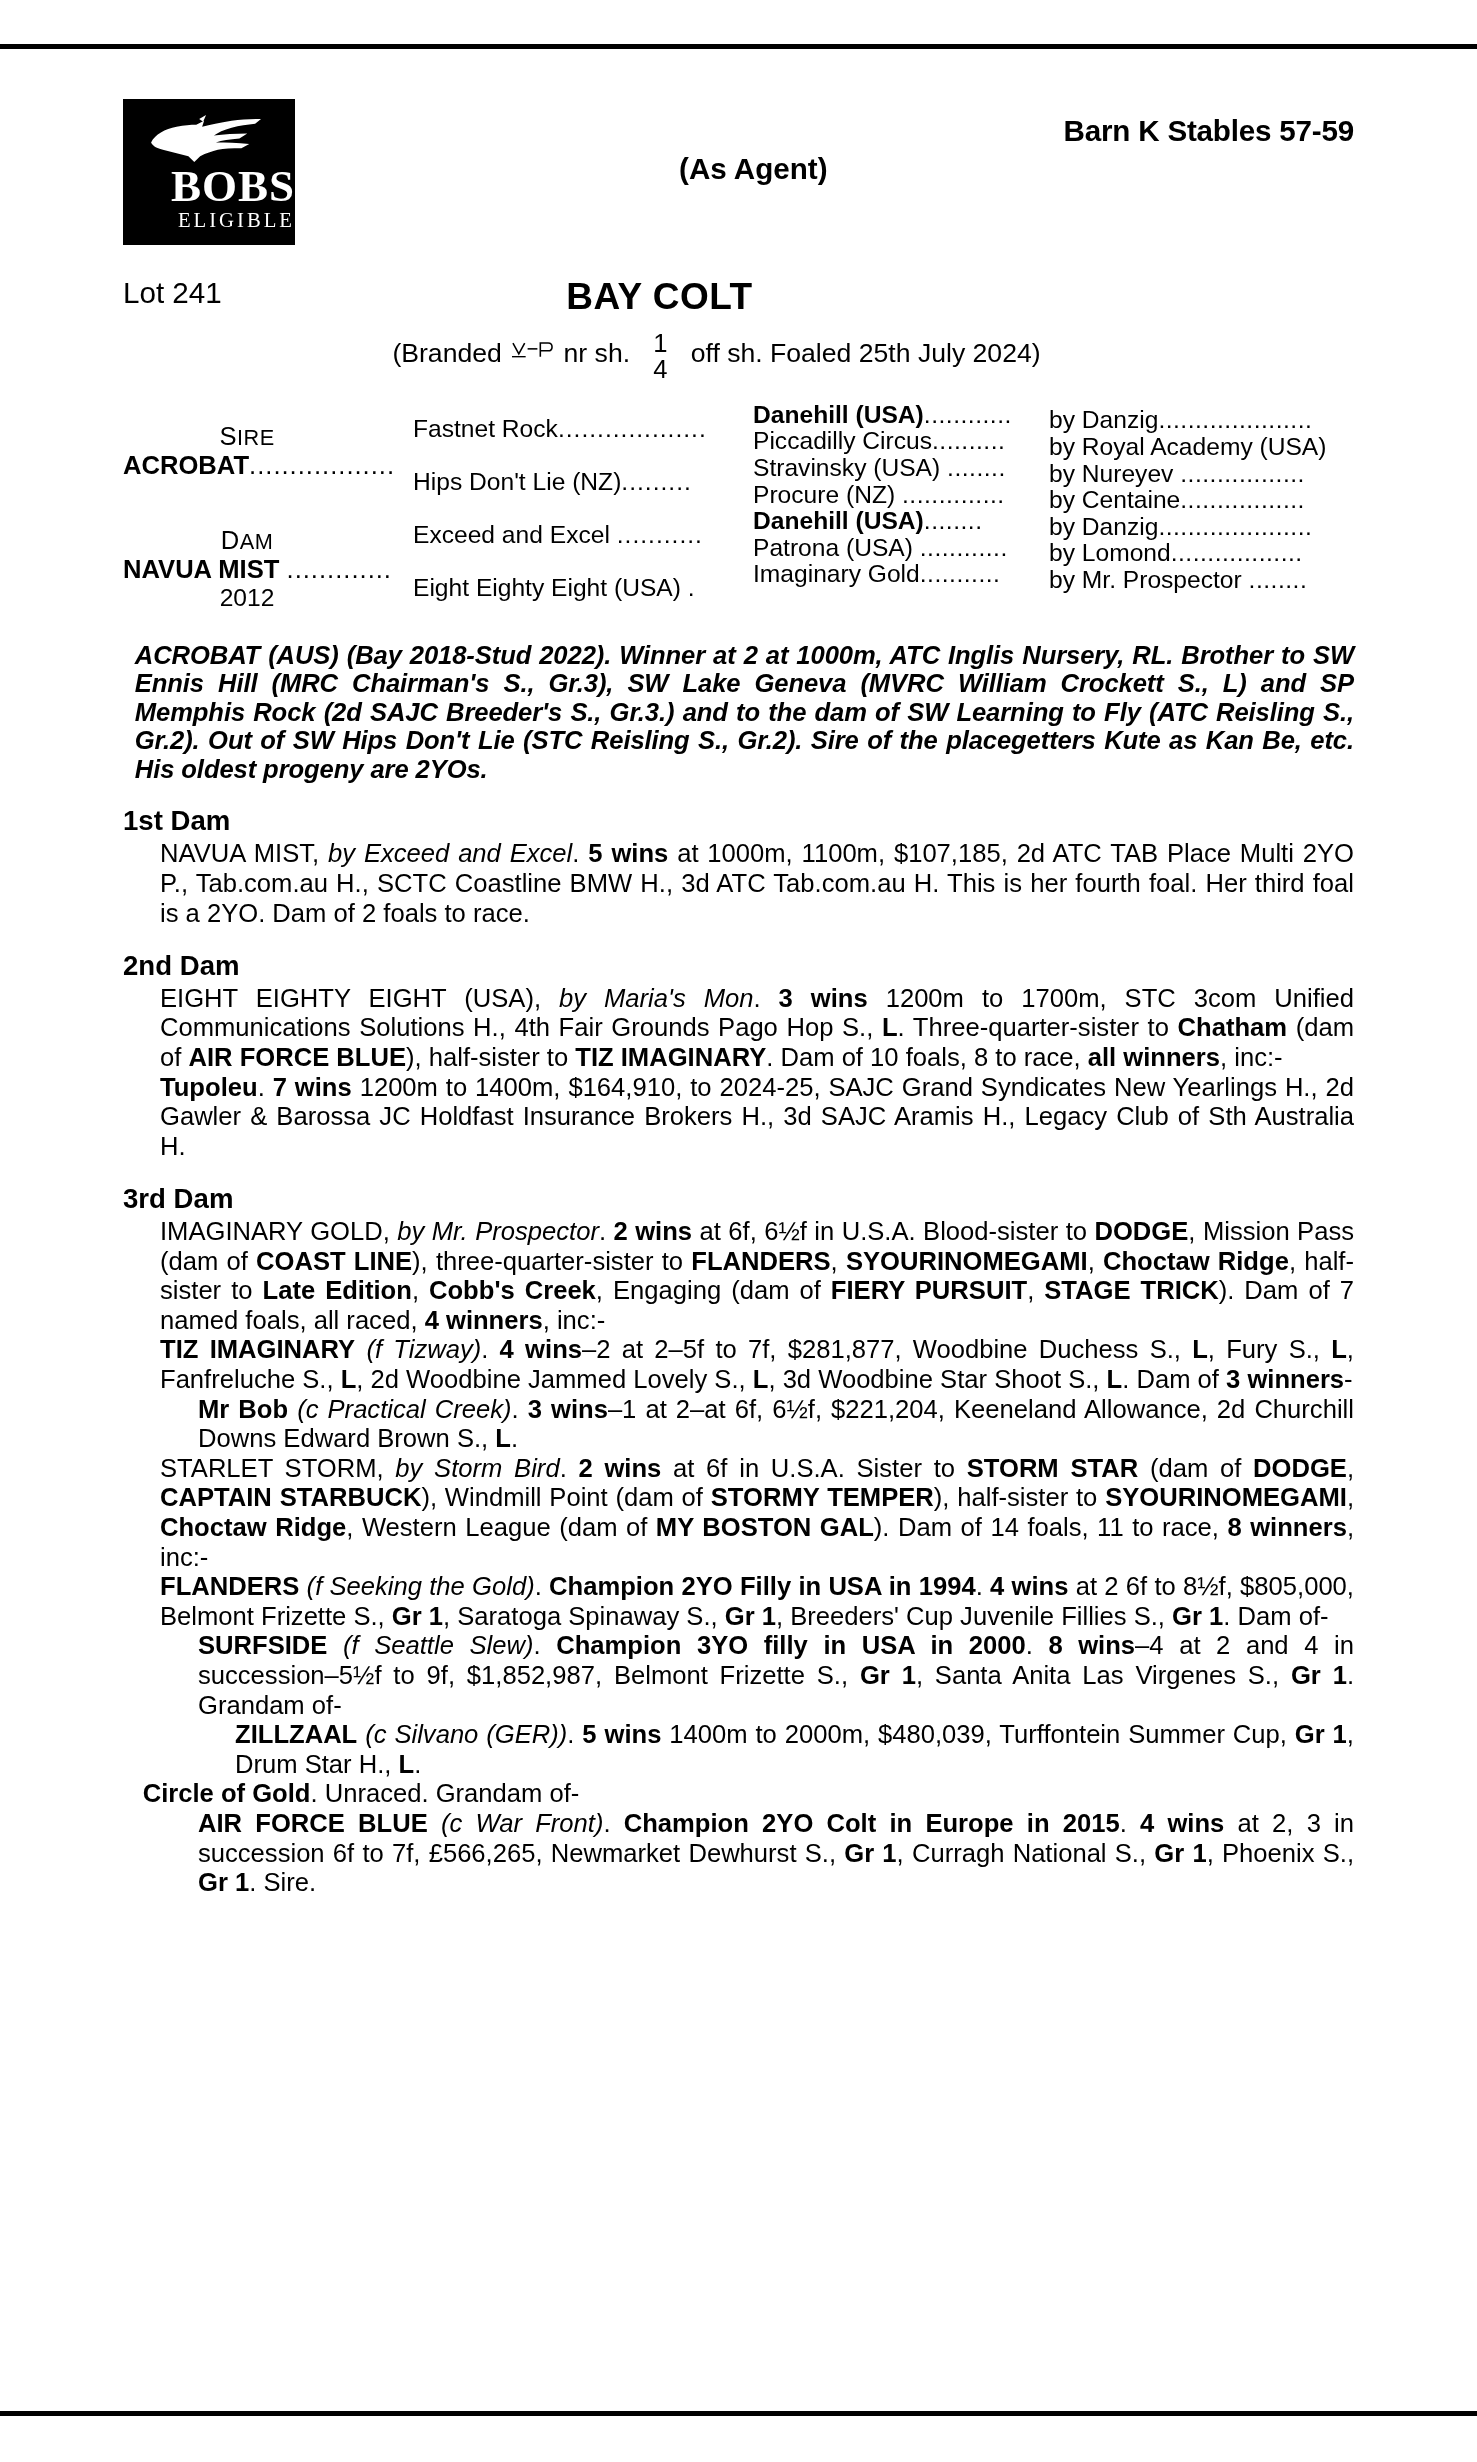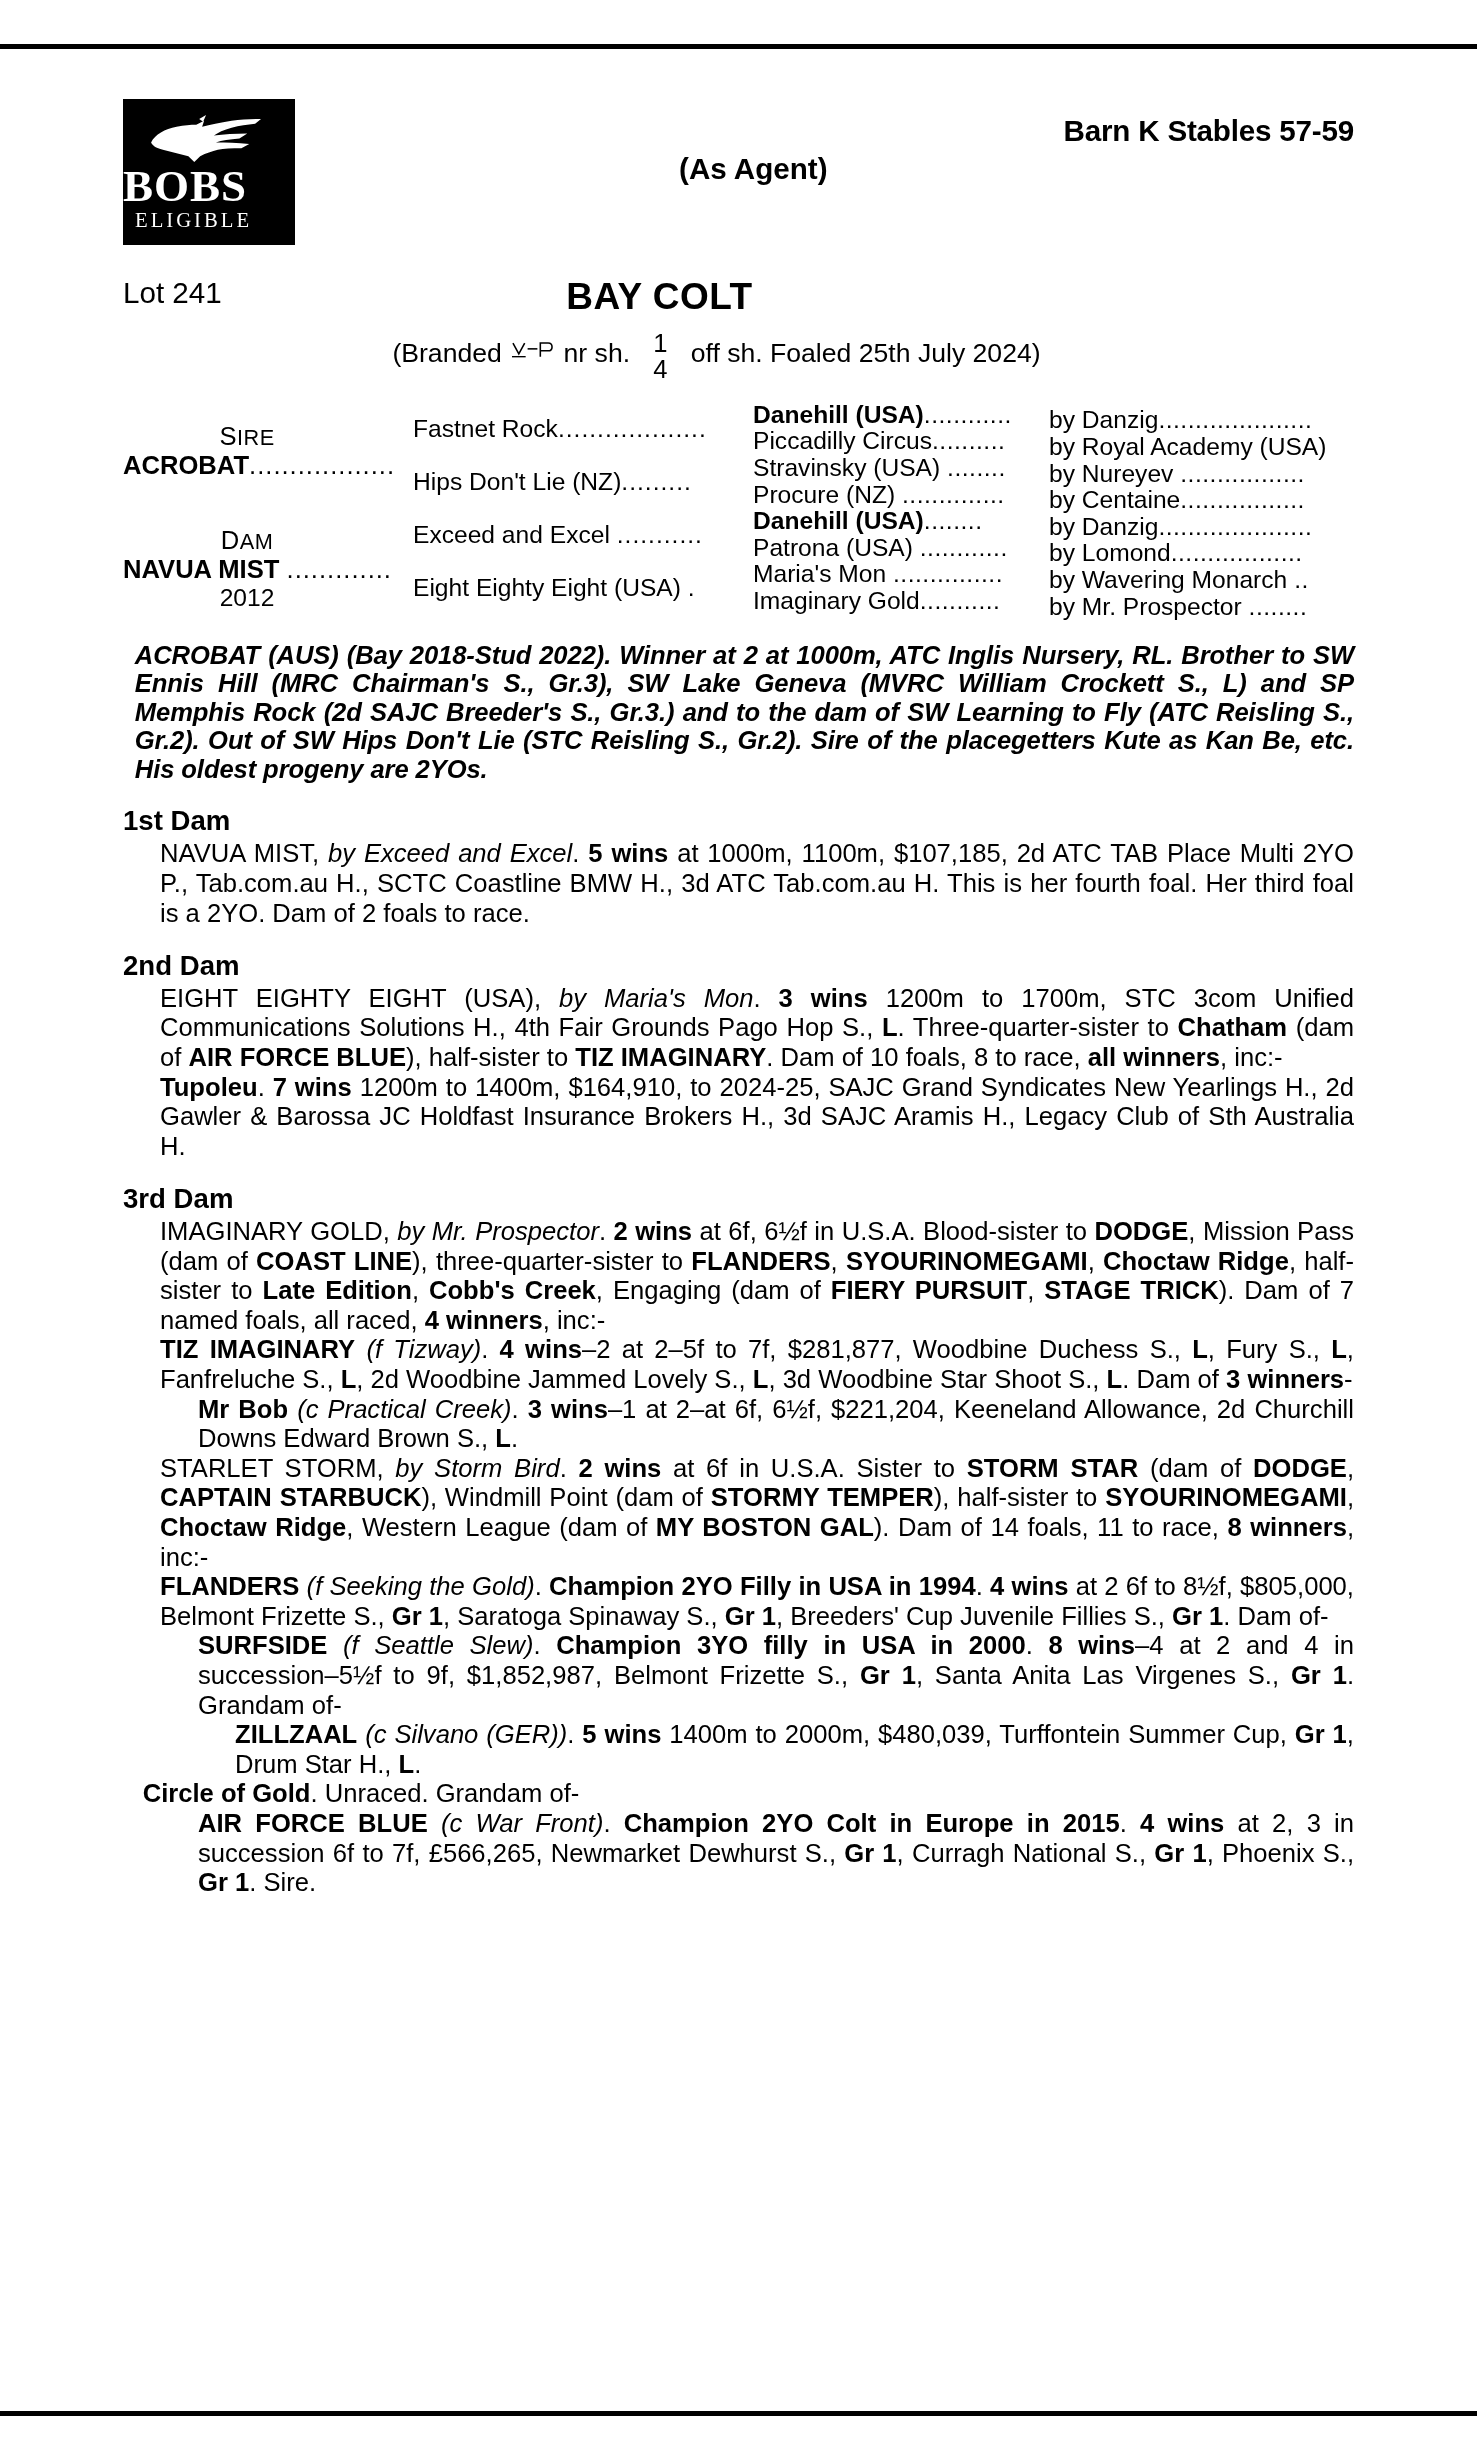--- a/index.html
+++ b/index.html
@@ -48,21 +48,21 @@
     height: 182px;
   }
   .bobs-logo {
     position: absolute;
     left: 0;
     top: 4.9px;
     width: 172px;
     height: 146px;
     background: #000;
     color: #fff;
-    text-align: left;
+    text-align: right;
     overflow: hidden;
   }
   .bobs-logo .horse {
     display: block;
     margin: 13.8px auto 0;
     width: 128px;
     height: 53px;
   }
   .bobs-logo .bobs-word {
     display: block;
@@ -332,21 +332,20 @@
         <div class="gp"><span>Eight Eighty Eight (USA)</span> <span class="dots">.</span></div>
       </div>
 
       <div class="ped-col3">
         <div class="ggrow"><span class="nm b"><span>Danehill (USA)</span><span class="dots" style="font-weight:400">............</span></span><span class="by"><span>by Danzig</span><span class="dots">.....................</span></span></div>
         <div class="ggrow"><span class="nm"><span>Piccadilly Circus</span><span class="dots">..........</span></span><span class="by"><span>by Royal Academy (USA)</span><span class="dots"></span></span></div>
         <div class="ggrow"><span class="nm"><span>Stravinsky (USA)</span> <span class="dots">........</span></span><span class="by"><span>by Nureyev</span> <span class="dots">.................</span></span></div>
         <div class="ggrow"><span class="nm"><span>Procure (NZ)</span> <span class="dots">..............</span></span><span class="by"><span>by Centaine</span><span class="dots">.................</span></span></div>
         <div class="ggrow"><span class="nm b"><span>Danehill (USA)</span><span class="dots" style="font-weight:400">........</span></span><span class="by"><span>by Danzig</span><span class="dots">.....................</span></span></div>
         <div class="ggrow"><span class="nm"><span>Patrona (USA)</span> <span class="dots">............</span></span><span class="by"><span>by Lomond</span><span class="dots">..................</span></span></div>
-        <div class="ggrow"><span class="nm"><span>Maria's Mon</span> <span class="dots">...............</span></span><span class="by"><span>by Wavering Monarch</span> <span class="dots">..</span></span></div>
         <div class="ggrow"><span class="nm"><span>Imaginary Gold</span><span class="dots">...........</span></span><span class="by"><span>by Mr. Prospector</span> <span class="dots">........</span></span></div>
       </div>
     </div>
 
     <div class="sire-para">ACROBAT (AUS) (Bay 2018-Stud 2022). Winner at 2 at 1000m, ATC Inglis Nursery, RL. Brother to SW Ennis Hill (MRC Chairman's S., Gr.3), SW Lake Geneva (MVRC William Crockett S., L) and SP Memphis Rock (2d SAJC Breeder's S., Gr.3.) and to the dam of SW Learning to Fly (ATC Reisling S., Gr.2). Out of SW Hips Don't Lie (STC Reisling S., Gr.2). Sire of the placegetters Kute as Kan Be, etc. His oldest progeny are 2YOs.</div>
 
     <div class="dam-head">1st Dam</div>
     <div class="dam-body">
       <p class="hang"><span>NAVUA MIST, <i>by Exceed and Excel</i>. <b>5 <b>wins</b></b> at 1000m, 1100m, $107,185, 2d ATC TAB Place Multi 2YO P., Tab.com.au H., SCTC Coastline BMW H., 3d ATC Tab.com.au H. This is her fourth foal. Her third foal is a 2YO. Dam of 2 foals to race.</span></p>
     </div>

